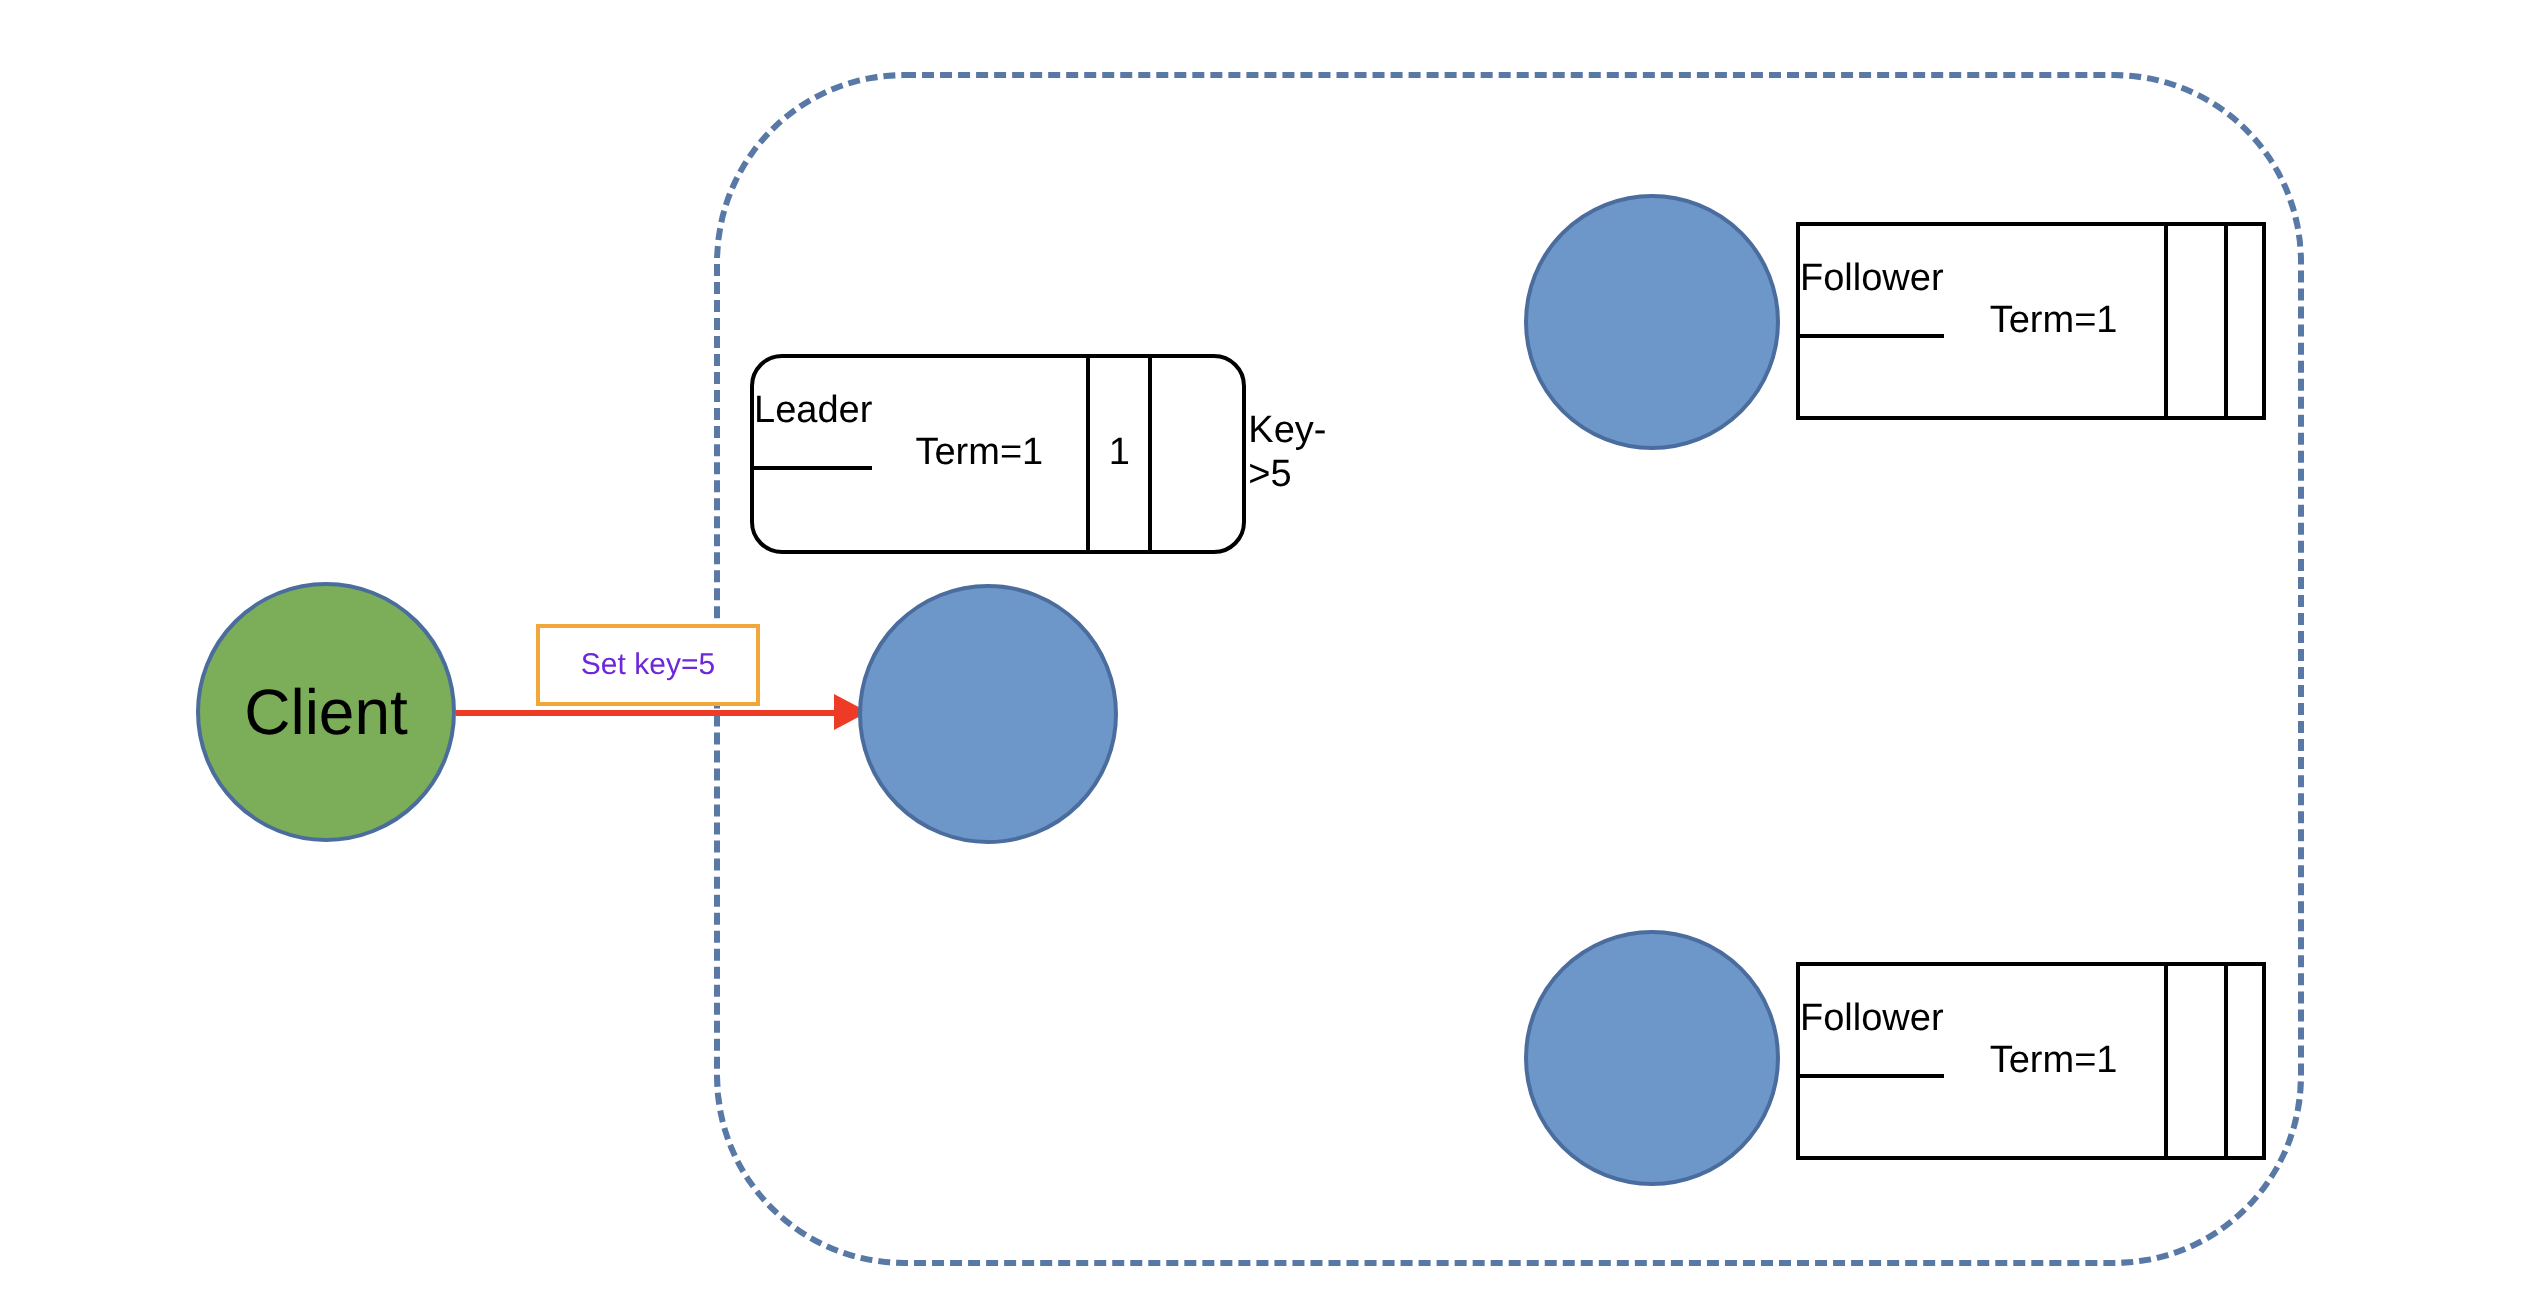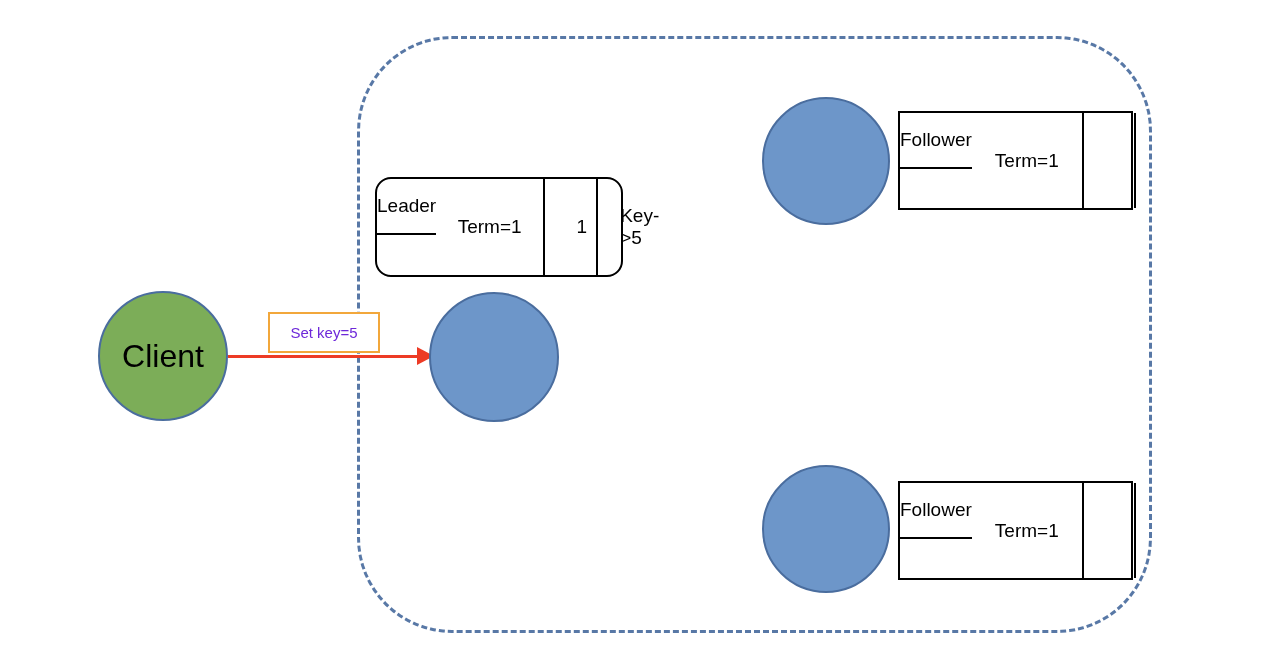--- a/index.html
+++ b/index.html
@@ -113,34 +113,33 @@
     border-bottom: 2px solid var(--table-border, #000000);
     display: flex;
     align-items: center;
     justify-content: center;
     font-size: 19px;
     box-sizing: border-box;
   }
   .state-table .trow {
     flex: 1;
     display: flex;
-    gap: 22px;
   }
   .state-table .cell {
     display: flex;
     align-items: center;
     justify-content: center;
     font-size: 19px;
     box-sizing: border-box;
     border-right: 2px solid var(--table-border, #000000);
   }
   .state-table .cell:last-child { border-right: none; }
   .leader-table .c1   { width: 109px; }
   .leader-table .c2   { width: 31px; }
-  .leader-table .c3   { flex: 1; }
+  .leader-table .c3   { flex: 1; padding-left: 48px; }
   .follower1-table .c1, .follower2-table .c1 { width: 112px; }
   .follower1-table .c2, .follower2-table .c2 { width: 30px; }
   .follower1-table .c3, .follower2-table .c3 { flex: 1; }
 </style>
 </head>
 <body>
 
 <div class="stage">
 
   <div class="cluster"></div>

